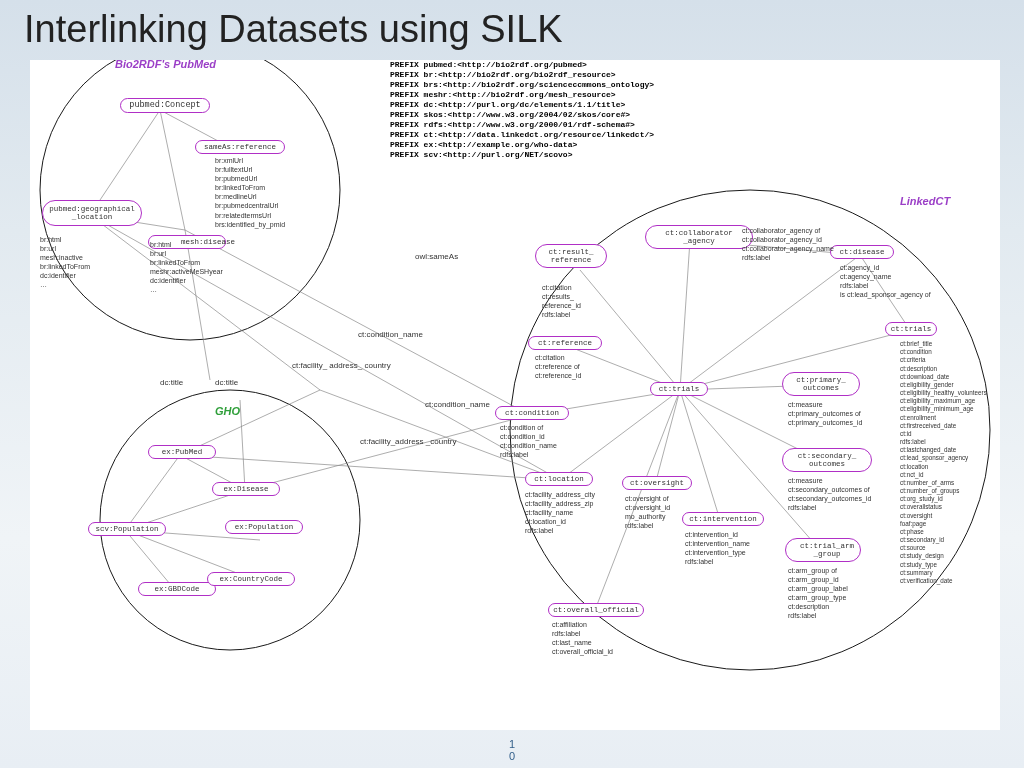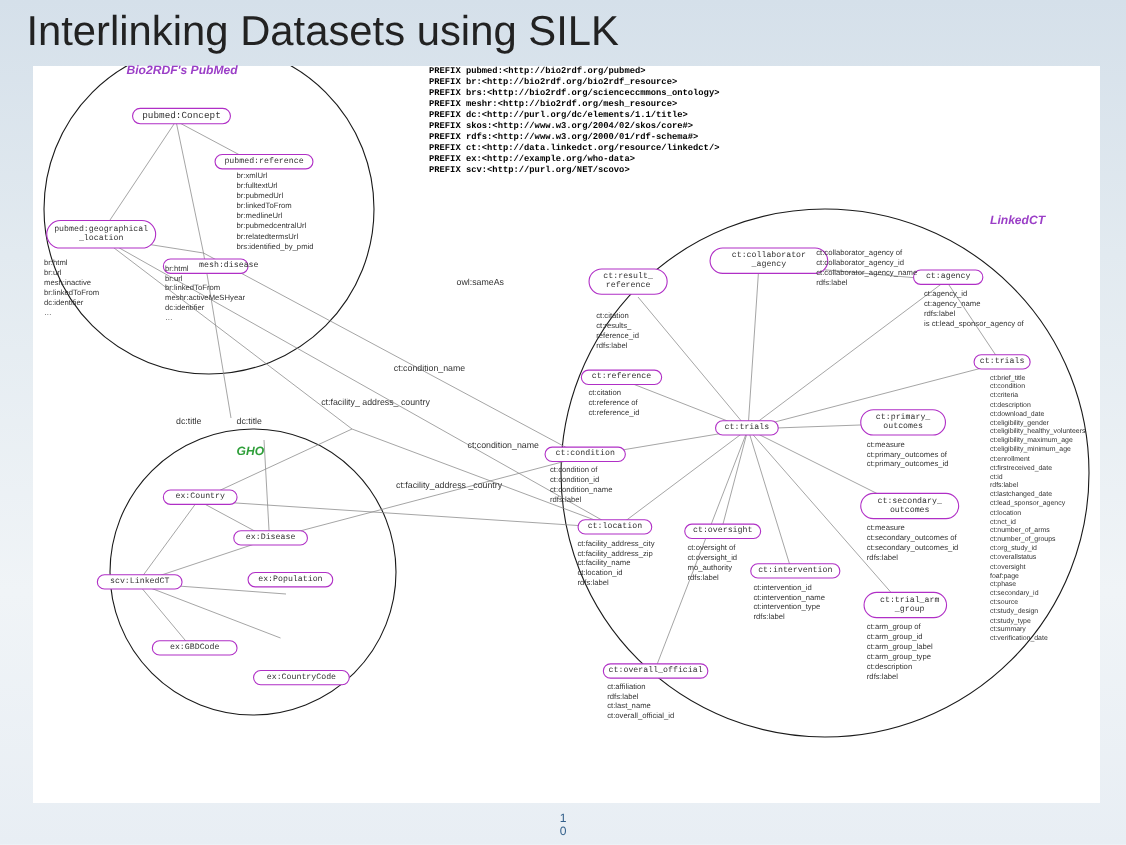--- a/index.html
+++ b/index.html
@@ -164,21 +164,21 @@
 PREFIX rdfs:&lt;http://www.w3.org/2000/01/rdf-schema#&gt;
 PREFIX ct:&lt;http://data.linkedct.org/resource/linkedct/&gt;
 PREFIX ex:&lt;http://example.org/who-data&gt;
 PREFIX scv:&lt;http://purl.org/NET/scovo&gt;</div>
 
   <div class="group-title" style="top:-2px; left:85px;">Bio2RDF's PubMed</div>
   <div class="group-title" style="top:345px; left:185px; color:#2f9f3a;">GHO</div>
   <div class="group-title" style="top:135px; left:870px;">LinkedCT</div>
 
   <div class="node" style="top:38px; left:90px; width:90px;">pubmed:Concept</div>
-  <div class="node small" style="top:80px; left:165px; width:90px;">pubmed:reference</div>
+  <div class="node small" style="top:80px; left:165px; width:90px;">sameAs:reference</div>
   <div class="node small" style="top:140px; left:12px; width:100px; height:26px;">pubmed:geographical
 _location</div>
   <div class="node small" style="top:175px; left:118px; width:78px;padding-left:48px;">mesh:disease</div>
 
   <div class="attrlist" style="top:96px; left:185px;">br:xmlUrl
 br:fulltextUrl
 br:pubmedUrl
 br:linkedToFrom
 br:medlineUrl
 br:pubmedcentralUrl
@@ -190,32 +190,32 @@
 br:linkedToFrom
 dc:identifier
 …</div>
   <div class="attrlist" style="top:180px; left:120px;">br:html
 br:url
 br:linkedToFrom
 meshr:activeMeSHyear
 dc:identifier
 …</div>
 
-  <div class="node small" style="top:385px; left:118px; width:68px;">ex:Country</div>
+  <div class="node small" style="top:385px; left:118px; width:68px;">ex:PubMed</div>
   <div class="node small" style="top:422px; left:182px; width:68px;">ex:Disease</div>
-  <div class="node small" style="top:462px; left:58px; width:78px;">scv:LinkedCT</div>
+  <div class="node small" style="top:462px; left:58px; width:78px;">scv:Population</div>
   <div class="node small" style="top:460px; left:195px; width:78px;">ex:Population</div>
   <div class="node small" style="top:522px; left:108px; width:78px;">ex:GBDCode</div>
-  <div class="node small" style="top:512px; left:200px; width:88px;margin-top:37px;">ex:CountryCode</div>
+  <div class="node small" style="top:512px; left:177px; width:88px;">ex:CountryCode</div>
 
   <div class="node small" style="top:165px; left:615px; width:108px; height:24px;">ct:collaborator
 _agency</div>
   <div class="node small" style="top:184px; left:505px; width:72px; height:24px;">ct:result_
 reference</div>
-  <div class="node small" style="top:185px; left:800px; width:64px;">ct:agency</div>
+  <div class="node small" style="top:185px; left:800px; width:64px;">ct:disease</div>
   <div class="node small" style="top:276px; left:498px; width:74px;">ct:reference</div>
   <div class="node small" style="top:322px; left:620px; width:58px;">ct:trials</div>
   <div class="node small" style="top:262px; left:855px; width:52px;">ct:trials</div>
   <div class="node small" style="top:346px; left:465px; width:74px;">ct:condition</div>
   <div class="node small" style="top:312px; left:752px; width:78px; height:24px;">ct:primary_
 outcomes</div>
   <div class="node small" style="top:388px; left:752px; width:90px; height:24px;">ct:secondary_
 outcomes</div>
   <div class="node small" style="top:412px; left:495px; width:68px;">ct:location</div>
   <div class="node small" style="top:416px; left:592px; width:70px;">ct:oversight</div>

